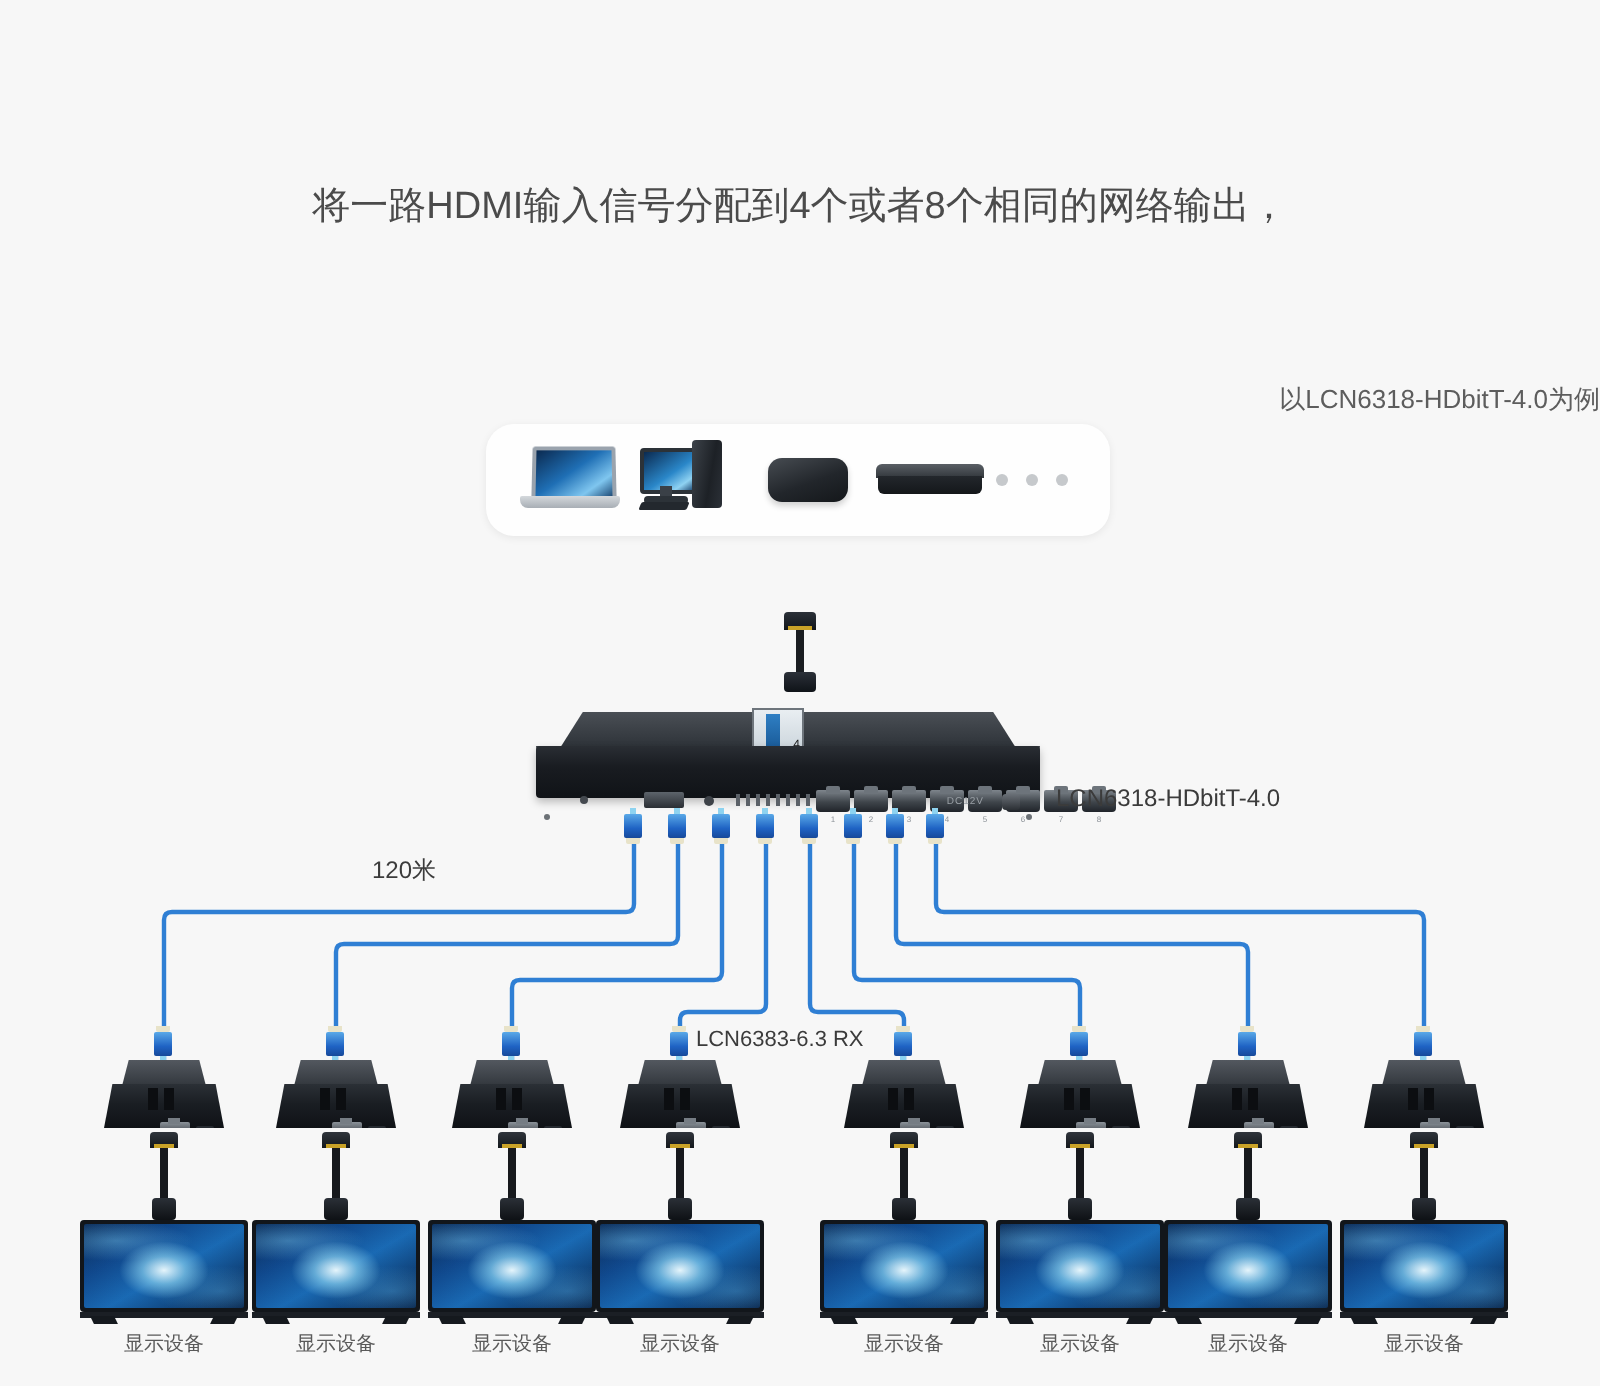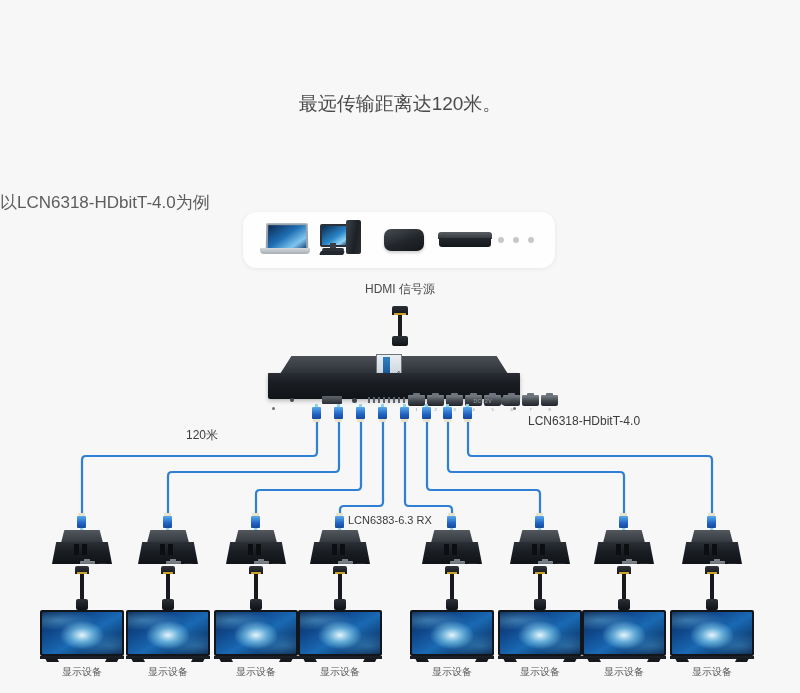--- a/index.html
+++ b/index.html
@@ -43,22 +43,22 @@
     line-height: 31px;
     color: #4b4b4b;
     font-weight: 400;
   }
 
   
   .src-caption {
     position: absolute;
     left: 0; right: 0;
     top: 191px;
-    text-align: left;
-    font-size: 17px;
+    text-align: right;
+    font-size: 13px;
     color: #5d5d5d;
   }
   .src-panel {
     position: absolute;
     left: 243px;
     top: 212px;
     width: 312px;
     height: 56px;
     background: #fefefe;
     border-radius: 14px;
@@ -190,21 +190,21 @@
     content:""; position:absolute; left:5px; top:-2px; width:7px; height:4px;
     background:#6d747b; border-radius:1px 1px 0 0;
   }
   .tx-portnums { position:absolute; left:140px; top:34px; display:flex; gap:2px; }
   .tx-portnums span { width:17px; text-align:center; font-size:4px; color:#8c9298; }
   .tx-dc-label { position:absolute; right:28px; top:25px; font-size:5px; color:#9aa0a6; letter-spacing:0.5px; }
   .tx-dc { position:absolute; right:10px; top:24px; width:9px; height:8px; border-radius:2px; background:linear-gradient(#6a7077,#2b2f34); }
 
   .tx-name {
     position:absolute; left:528px; top:392px;
-    font-size:12px; color:#3b3b3b;margin-top:22px;
+    font-size:12px; color:#3b3b3b;
   }
 
   
   #cables { position:absolute; left:0; top:0; width:800px; height:693px; }
 
   
   .rj {
     position:absolute; width:9px; height:18px;
   }
   .rj .clip { position:absolute; left:3px; top:0; width:3px; height:4px; background:#8ed3f0; }
@@ -280,21 +280,21 @@
     position:absolute; width:84px; text-align:center;
     font-size:10px; color:#5a5a5a;
   }
 </style>
 </head>
 <body>
 
 <div id="stage">
 
   <div class="subtitle">
-    <div>最远传输距离达120米。</div>
+    <div>将一路HDMI输入信号分配到4个或者8个相同的网络输出，</div>
   </div>
 
   <div class="src-caption">以LCN6318-HDbitT-4.0为例</div>
 
   <div class="src-panel">
     <div class="src-item">
       <div class="lap-screen"></div>
         <div class="lap-base"></div>
     </div>
     <div class="src-item">
@@ -313,21 +313,20 @@
     </div>
     <div class="src-item" style="width:42px">
       <div class="dots" style="position:absolute;top:20px;left:0">
           <i></i>
           <i></i>
           <i></i>
         </div>
     </div>
   </div>
 
-  <div class="src-label">HDMI 信号源</div>
 
   <div class="hdmi-cable">
     <div class="hdmi-head">
         <div class="gold"></div>
       </div>
     <div class="hdmi-wire"></div>
     <div class="hdmi-head2"></div>
   </div>
 
   <div class="tx-wrap">

